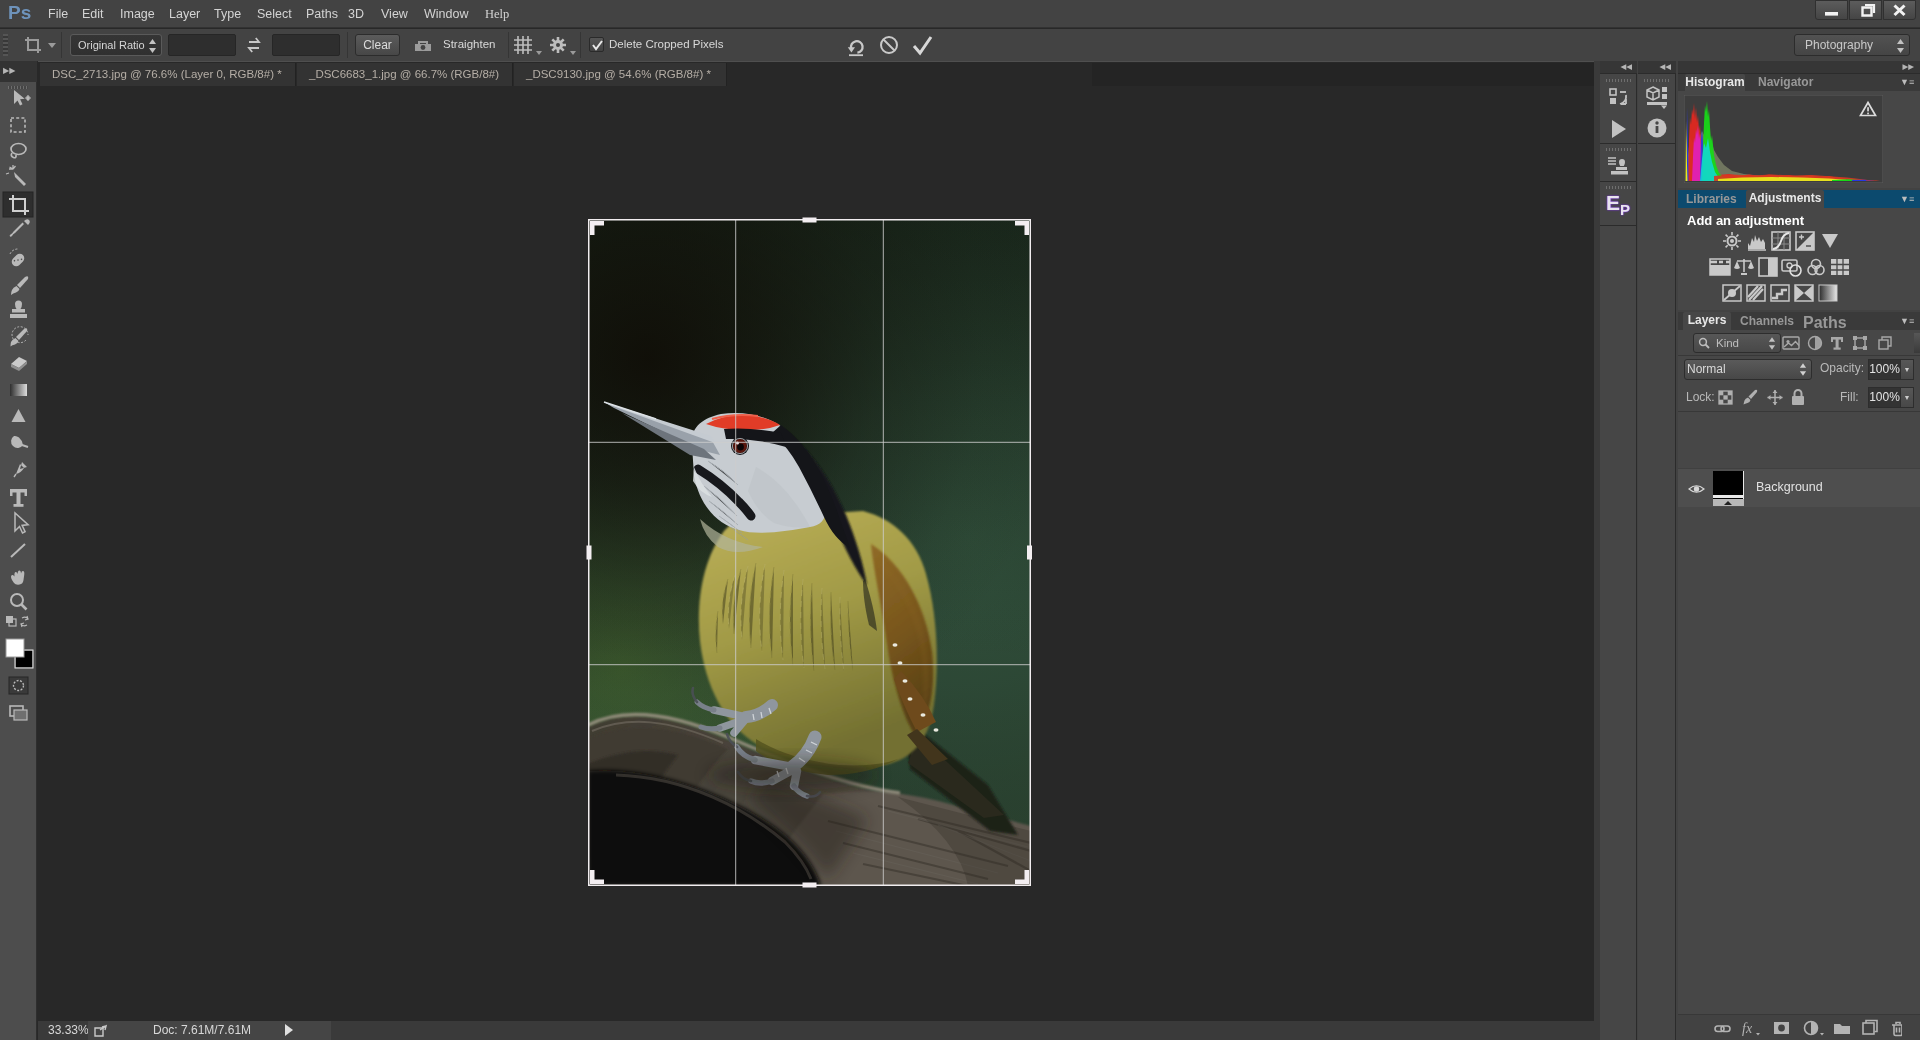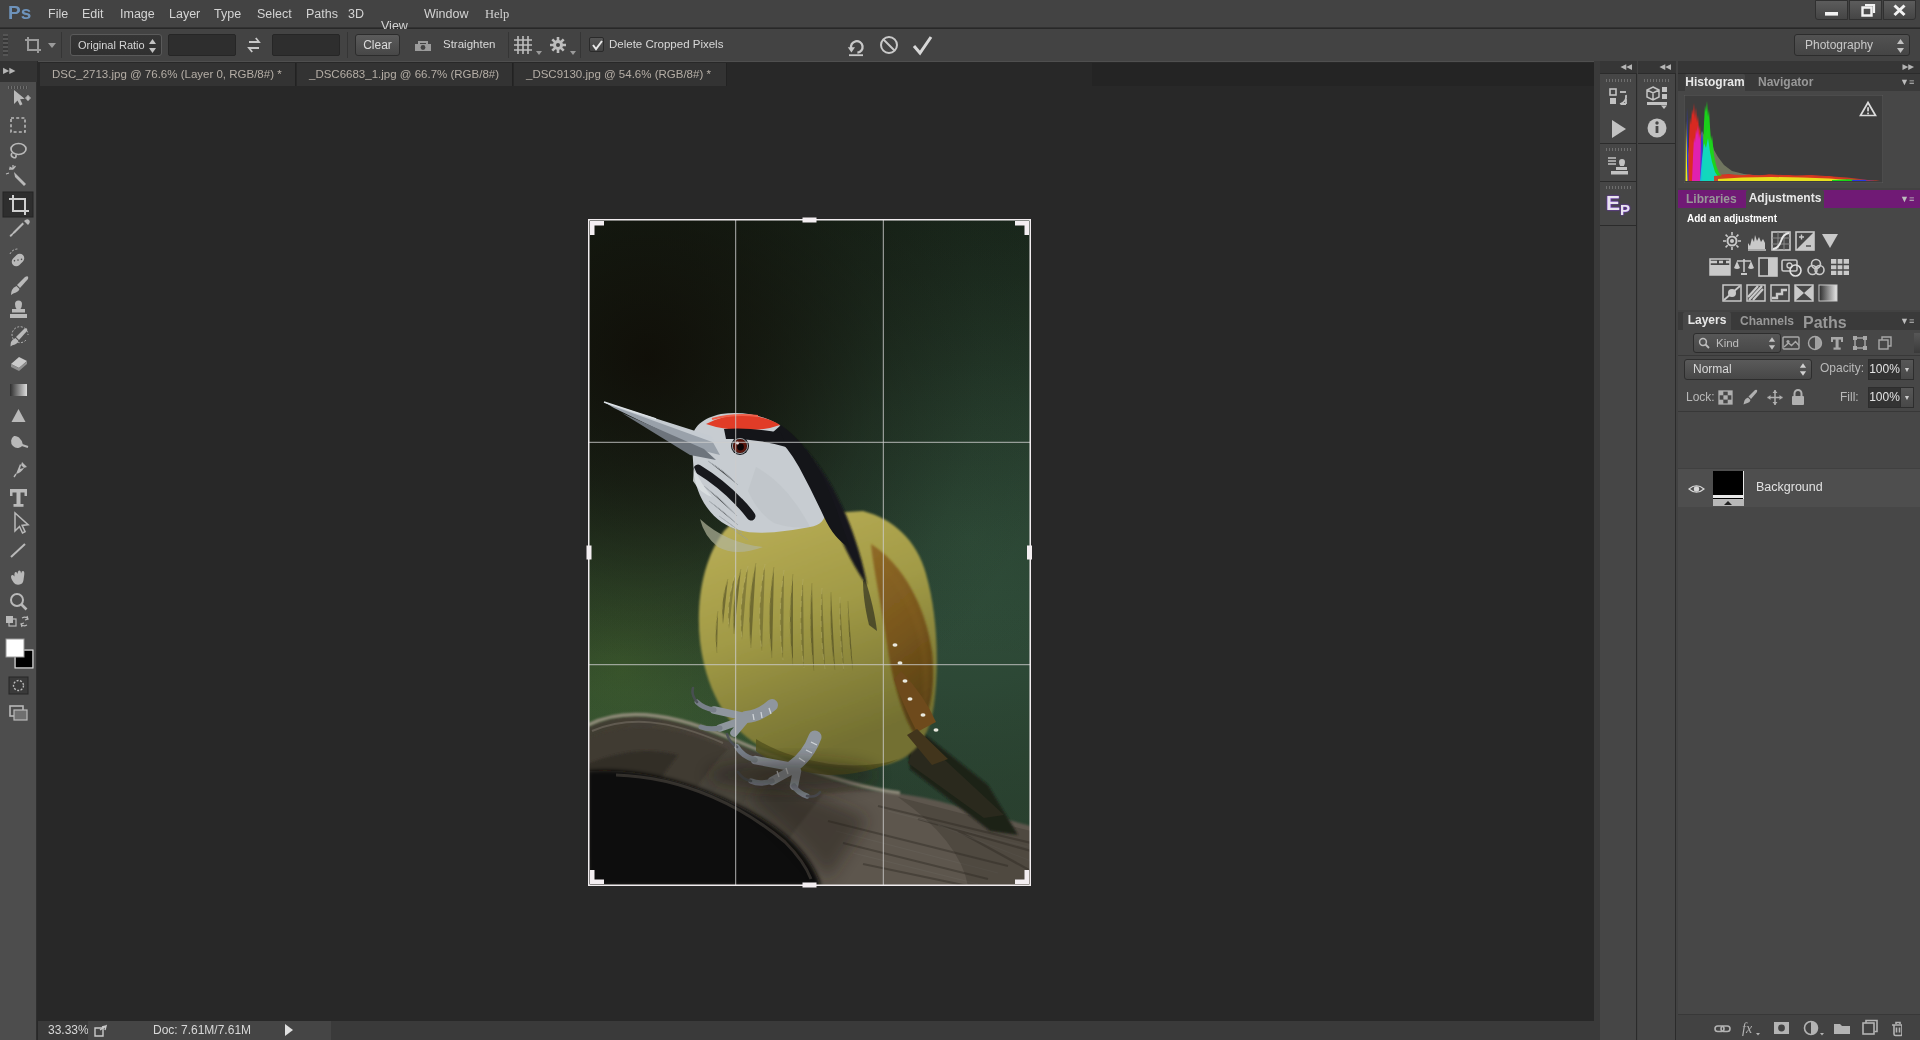--- a/index.html
+++ b/index.html
@@ -17,21 +17,21 @@
     <div class="abs" style="left:8px;top:2px;font-size:19px;font-weight:bold;color:#6e93bb;">Ps</div>
     <div class="abs" style="left:48px;top:7px;color:#d4d4d4;font-size:12.5px;">
       <span class="abs" style="left:0;">File</span>
         <span class="abs" style="left:34px;">Edit</span>
         <span class="abs" style="left:72px;">Image</span>
         <span class="abs" style="left:121px;">Layer</span>
         <span class="abs" style="left:166px;">Type</span>
         <span class="abs" style="left:209px;">Select</span>
         <span class="abs" style="left:258px;">Paths</span>
         <span class="abs" style="left:300px;">3D</span>
-        <span class="abs" style="left:333px;margin-top:12px;">View</span>
+        <span class="abs" style="left:333px;">View</span>
         <span class="abs" style="left:376px;">Window</span>
         <span class="abs" style="left:437px;font-family:Liberation Serif, serif;">Help</span>
     </div>
 
     <div class="abs" style="left:1815px;top:0;width:101px;height:20px;">
       <div class="abs" style="left:0;top:0;width:33px;height:20px;background:linear-gradient(#5c5c5c,#454545);border:1px solid #303030;border-radius:0 0 0 3px;">
         <svg width="31" height="18" viewBox="0 0 31 18">
             <rect x="9" y="11" width="13" height="3.6" fill="#f2f2f2"></rect>
           </svg>
       </div>
@@ -531,26 +531,26 @@
           <path d="M168 85 L180 84.8 L190 85.8 L190 86 L168 86 Z" fill="#2838e0"></path>
           <path d="M182 85.4 L192 85.4 L196 86 L182 86 Z" fill="#d83820"></path>
 
           <path d="M184 7.5 l7.5 13 h-15 z" fill="none" stroke="#dcdcdc" stroke-width="1.7"></path>
           <rect x="183.2" y="12.2" width="1.7" height="4.2" fill="#dcdcdc"></rect>
           <rect x="183.2" y="17.6" width="1.7" height="1.7" fill="#dcdcdc"></rect>
         </svg>
       </div>
 
       <div class="abs" style="left:0;top:129px;width:242px;height:120px;background:#474747;">
-        <div class="abs" style="left:0;top:0;width:242px;height:18px;background:#701a75;">
+        <div class="abs" style="left:0;top:0;width:242px;height:18px;background:#0c4a6e;">
           <div class="abs" style="left:8px;top:2px;color:#989898;font-size:12px;font-weight:bold;">Libraries</div>
           <div class="abs" style="left:68px;top:0;width:78px;height:18px;background:#474747;color:#e8e8e8;font-size:12px;font-weight:bold;text-align:center;line-height:17px;border-radius:2px 2px 0 0;">Adjustments</div>
           <div class="abs" style="left:222px;top:4px;color:#bdbdbd;font-size:9px;">▼<span style="letter-spacing:-1px;">≡</span></div>
         </div>
-        <div class="abs" style="left:9px;top:23px;color:#ffffff;font-size:10px;font-weight:bold;">Add an adjustment</div>
+        <div class="abs" style="left:9px;top:23px;color:#ffffff;font-size:13px;font-weight:bold;">Add an adjustment</div>
         <svg class="abs" style="left:0;top:41px;" width="242" height="76" viewBox="0 0 242 76">
           <g fill="#c9c9c9">
 
             <g transform="translate(54,10)">
               <circle r="4.5" fill="none" stroke="#c9c9c9" stroke-width="2"></circle>
                 <circle r="2" fill="#c9c9c9"></circle>
               <g stroke="#c9c9c9" stroke-width="1.6">
                   <path d="M0 -9 v3 M0 9 v-3 M-9 0 h3 M9 0 h-3 M-6.4 -6.4 l2.1 2.1 M6.4 6.4 l-2.1 -2.1 M6.4 -6.4 l-2.1 2.1 M-6.4 6.4 l2.1 -2.1"></path>
                 </g>
             </g>
@@ -674,21 +674,21 @@
                   <rect x="81" y="11" width="4" height="4"></rect>
                 </g>
               <rect x="97" y="5" width="9" height="9"></rect>
                 <path d="M100 5 v-3 h9 v9 h-3"></path>
             </g>
           </svg>
           <div class="abs" style="left:236px;top:3px;width:10px;height:20px;background:linear-gradient(#575757,#3a3a3a);"></div>
         </div>
 
         <div class="abs" style="left:0;top:44px;width:242px;height:28px;">
-          <div class="abs" style="left:6px;top:3px;width:128px;height:21px;background:linear-gradient(#5a5a5a,#474747);border:1px solid #2d2d2d;border-radius:3px;color:#d8d8d8;font-size:12px;line-height:19px;padding-left:8px;">Normal
+          <div class="abs" style="left:6px;top:3px;width:128px;height:21px;background:linear-gradient(#5a5a5a,#474747);border:1px solid #2d2d2d;border-radius:3px;color:#d8d8d8;font-size:12px;line-height:19px;padding-left:2px;">Normal
             <svg class="abs" style="right:4px;top:3px;" width="8" height="13" viewBox="0 0 9 14">
                 <path d="M4.5 0 L8 5 H1 Z" fill="#d0d0d0"></path>
                 <path d="M4.5 14 L1 9 H8 Z" fill="#d0d0d0"></path>
               </svg>
           </div>
           <div class="abs" style="left:142px;top:5px;color:#b9b9b9;font-size:12px;">Opacity:</div>
           <div class="abs" style="left:190px;top:3px;width:46px;height:21px;">
             <div class="abs" style="left:0;top:0;width:33px;height:21px;background:#333333;border:1px solid #2d2d2d;color:#e4e4e4;font-size:12px;text-align:center;line-height:19px;">100%</div>
             <div class="abs" style="left:33px;top:0;width:13px;height:21px;background:linear-gradient(#575757,#484848);border:1px solid #2d2d2d;border-left:none;color:#ccc;font-size:7px;text-align:center;line-height:19px;">▼</div>
           </div>

